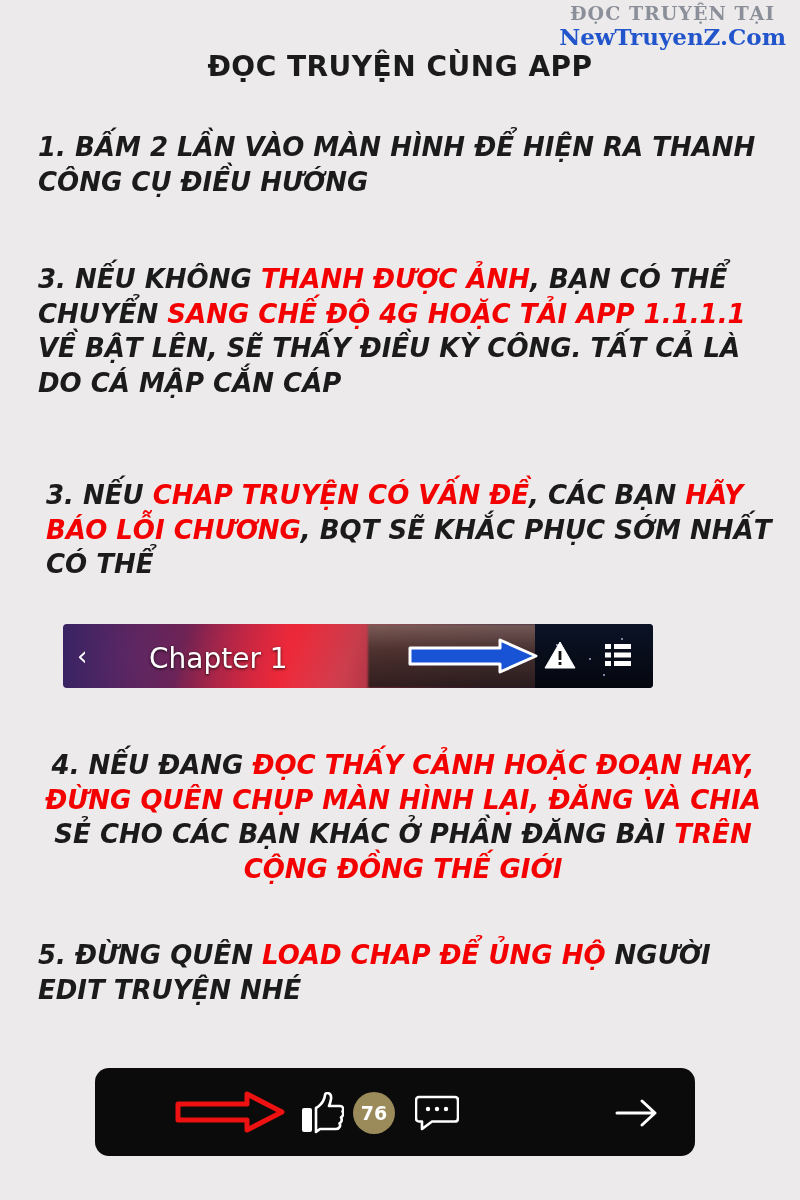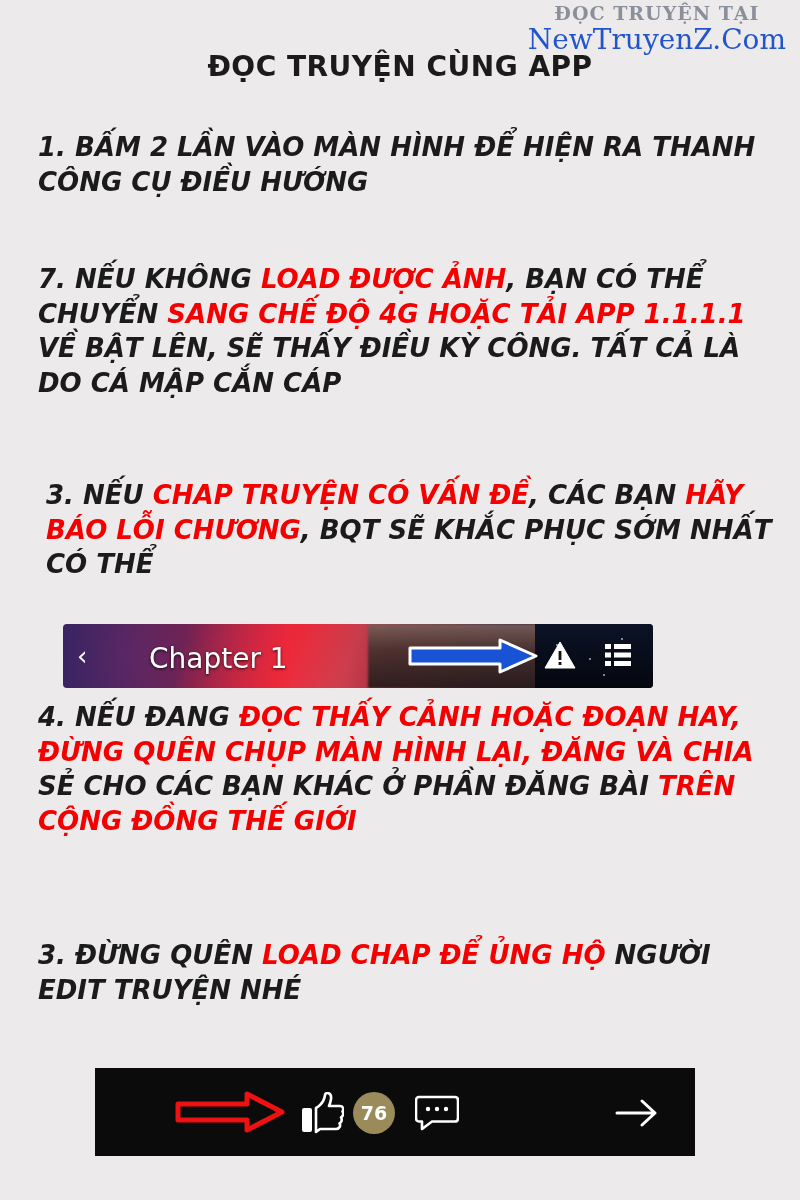--- a/index.html
+++ b/index.html
@@ -34,22 +34,22 @@
   }
   .watermark .wm-top {
     font-family: "DejaVu Serif", serif;
     font-weight: bold;
     font-size: 19px;
     letter-spacing: 1px;
     color: #8a8f99;
   }
   .watermark .wm-main {
     font-family: "DejaVu Serif", serif;
-    font-weight: normal;
-    font-size: 28px;
+    font-weight: bold;
+    font-size: 23px;
     letter-spacing: 0px;
     color: #2255cc;
     margin-top: 1px;
   }
 
   
   .main-title {
     position: absolute;
     top: 50px;
     left: 0;
@@ -73,21 +73,21 @@
     line-height: 1.33;
     color: #1b1b1b;
     letter-spacing: 0px;
     font-style: italic;
   }
   .block .hl { color: #f40000; }
 
   #block1 { top: 130px; }
   #block2 { top: 262px; }
   #block3 { top: 478px; margin-left: 8px; }
-  #block4 { top: 700px; }
+  #block4 { top: 748px; text-align: center; }
   #block5 { top: 938px; }
 
   
   .chapter-bar {
     position: absolute;
     left: 63px;
     top: 624px;
     width: 590px;
     height: 64px;
     border-radius: 4px;
@@ -176,21 +176,21 @@
   }
 
   
   .bottom-bar {
     position: absolute;
     left: 95px;
     top: 1068px;
     width: 600px;
     height: 88px;
     background: #0b0b0b;
-    border-radius: 0;
+    border-radius: 14px;
     overflow: hidden;
   }
   .bb-arrow {
     position: absolute;
     left: 80px;
     top: 22px;
     width: 110px;
     height: 44px;
   }
   .bb-thumb {
@@ -237,24 +237,24 @@
 <div class="page">
 
   <div class="watermark">
     <div class="wm-top">ĐỌC TRUYỆN TẠI</div>
     <div class="wm-main">NewTruyenZ.Com</div>
   </div>
 
   <div class="main-title">ĐỌC TRUYỆN CÙNG APP</div>
 
   <div class="block" id="block1"><span>1. BẤM 2 LẦN VÀO MÀN HÌNH ĐỂ HIỆN RA THANH CÔNG CỤ ĐIỀU HƯỚNG</span></div>
-  <div class="block" id="block2"><span>7. NẾU KHÔNG </span><span class="hl">LOAD ĐƯỢC ẢNH</span><span>, BẠN CÓ THỂ CHUYỂN </span><span class="hl">SANG CHẾ ĐỘ 4G HOẶC TẢI APP 1.1.1.1</span><span> VỀ BẬT LÊN, SẼ THẤY ĐIỀU KỲ CÔNG. TẤT CẢ LÀ DO CÁ MẬP CẮN CÁP</span></div>
+  <div class="block" id="block2"><span>3. NẾU KHÔNG </span><span class="hl">THANH ĐƯỢC ẢNH</span><span>, BẠN CÓ THỂ CHUYỂN </span><span class="hl">SANG CHẾ ĐỘ 4G HOẶC TẢI APP 1.1.1.1</span><span> VỀ BẬT LÊN, SẼ THẤY ĐIỀU KỲ CÔNG. TẤT CẢ LÀ DO CÁ MẬP CẮN CÁP</span></div>
   <div class="block" id="block3"><span>3. NẾU </span><span class="hl">CHAP TRUYỆN CÓ VẤN ĐỀ</span><span>, CÁC BẠN </span><span class="hl">HÃY BÁO LỖI CHƯƠNG</span><span>, BQT SẼ KHẮC PHỤC SỚM NHẤT CÓ THỂ</span></div>
   <div class="block" id="block4"><span>4. NẾU ĐANG </span><span class="hl">ĐỌC THẤY CẢNH HOẶC ĐOẠN HAY, ĐỪNG QUÊN CHỤP MÀN HÌNH LẠI, ĐĂNG VÀ CHIA</span><span> SẺ CHO CÁC BẠN KHÁC Ở PHẦN ĐĂNG BÀI </span><span class="hl">TRÊN CỘNG ĐỒNG THẾ GIỚI</span></div>
-  <div class="block" id="block5"><span>3. ĐỪNG QUÊN </span><span class="hl">LOAD CHAP ĐỂ ỦNG HỘ</span><span> NGƯỜI EDIT TRUYỆN NHÉ</span></div>
+  <div class="block" id="block5"><span>5. ĐỪNG QUÊN </span><span class="hl">LOAD CHAP ĐỂ ỦNG HỘ</span><span> NGƯỜI EDIT TRUYỆN NHÉ</span></div>
 
   <div class="chapter-bar">
     <div class="streak"></div>
     <div class="face"></div>
     <div class="rightdark"></div>
     <div class="star" style="right:30px; top:14px;"></div>
     <div class="star" style="right:62px; top:34px;"></div>
     <div class="star" style="right:95px; top:20px;"></div>
     <div class="star" style="right:48px; top:50px;"></div>
 

